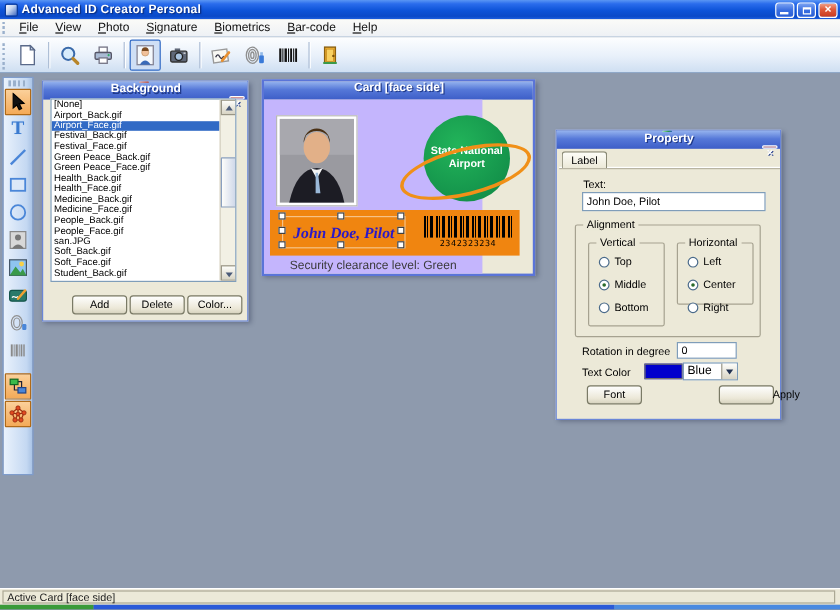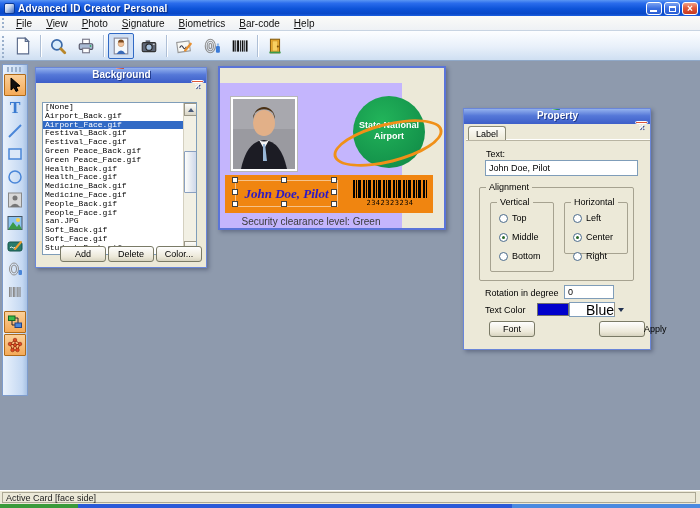--- a/index.html
+++ b/index.html
@@ -58,21 +58,21 @@
     color:#fff; font-size:10px; font-weight:bold; display:flex; align-items:center; padding:0 2px 0 3px; text-shadow:1px 1px 0 #203a8a;flex-direction:column; }
   .picon { width:8px; height:8px; margin-right:3px; border-radius:1px; }
   .picon.red { background:linear-gradient(135deg,#f0b0a0,#c03a20); }
   .picon.green { background:linear-gradient(135deg,#b8f0c8,#2a9a4a 60%,#2a5ad0); }
   .pclose { margin-left:auto; width:13px; height:12px; border:1px solid #fff; border-radius:2px; position:relative;
     background:linear-gradient(180deg,#f0a088 0%,#e05a3a 45%,#c83a20 100%); }
   .pclose span { position:absolute; width:100%; text-align:center; top:-2px; color:#fff; font-size:9px; font-weight:bold; line-height:14px; }
 
   
   .bg-panel { left:35px; top:6px; width:172px; height:201px; }
-  .listbox { position:absolute; left:6px; top:34px; width:155px; height:153px; background:#fff; border:1px solid #7f9db9; overflow:hidden;font-family:Liberation Mono, monospace; }
+  .listbox { position:absolute; left:6px; top:14px; width:155px; height:153px; background:#fff; border:1px solid #7f9db9; overflow:hidden; }
   .li { font-size:8px; line-height:8.8px; padding-left:2px; white-space:nowrap; color:#000; width:140px; }
   .li.sel { background:#316ac5; color:#fff; }
   .vscroll { position:absolute; right:0; top:0; width:13px; height:100%; background:#f2f0e4; border-left:1px solid #d4d0c0; }
   .sb-btn { position:absolute; left:0; width:13px; height:13px; background:linear-gradient(180deg,#fdfdfa,#d8d4c4); border:1px solid #9a9686; }
   .sb-btn.up { top:0; } .sb-btn.down { bottom:0; }
   .arr { position:absolute; left:3px; width:0; height:0; border-left:3px solid transparent; border-right:3px solid transparent; }
   .arr.up { top:4px; border-bottom:4px solid #4a5a78; }
   .arr.down { top:5px; border-top:4px solid #4a5a78; }
   .sb-thumb { position:absolute; left:0; top:48px; width:13px; height:42px; background:linear-gradient(90deg,#fdfdfa,#cfd8ea); border:1px solid #8aa0c0; border-radius:1px; }
   .btnrow { position:absolute; left:0; top:178px; width:100%; display:flex; justify-content:flex-end; padding-right:4px; gap:2px; }
@@ -108,21 +108,21 @@
   .plabel { position:absolute; font-size:9px; color:#000; }
   .pinput { position:absolute; border:1px solid #7f9db9; font-size:9px; font-family:"Liberation Sans",sans-serif; padding-left:3px; background:#fff; color:#000; }
   .gbox { position:absolute; border:1px solid #a6a290; border-radius:2px; }
   .glegend { position:absolute; top:-6px; left:6px; background:#ece9d8; font-size:9px; padding:0 3px; }
   .radio-row { position:absolute; display:flex; align-items:center; gap:4px; }
   .radio { width:9px; height:9px; border-radius:50%; border:1px solid #4a6a8a; background:#fff; position:relative; flex:none; }
   .radio.checked::after { content:""; position:absolute; left:2px; top:2px; width:3px; height:3px; border-radius:50%; background:#2a6a2a; }
   .rlabel { font-size:9px; }
   .swatch { position:absolute; left:73px; top:194px; width:32px; height:13px; background:#0000cc; border:1px solid #707070; }
   .dropdown { position:absolute; left:105px; top:193px; width:46px; height:15px; background:#fff; border:1px solid #7f9db9; display:flex; align-items:center; }
-  .dd-text { font-size:14px; padding-left:16px; flex:1; }
+  .dd-text { font-size:10px; padding-left:3px; flex:1; }
   .dd-btn { width:13px; height:13px; background:linear-gradient(180deg,#fdfdfa,#d8d4c4); border-left:1px solid #9a9686; position:relative; }
   .dd-btn::after { content:""; position:absolute; left:3px; top:5px; border-left:3px solid transparent; border-right:3px solid transparent; border-top:4px solid #203050; }
   .font-btn { position:absolute; left:25px; top:212px; width:42px; }
   .apply-btn { position:absolute; left:135px; top:212px; width:42px;padding-left:44px; }
 
   
   .statusbar { position:absolute; left:0; top:490px; width:700px; height:14px; background:#ece9d8; border-top:1px solid #fff; }
   .status-cell { position:absolute; left:2px; top:1px; width:694px; height:11px; border:1px solid #aca894; font-size:9px; line-height:10px; padding-left:3px; color:#222; }
   .strip { position:absolute; top:504px; height:4px; }
   .strip.green { left:0; width:78px; background:#3a9a3a; }
@@ -370,20 +370,23 @@
       </div>
     </div>
     <div class="btnrow">
       <button class="xpbtn">Add</button>
       <button class="xpbtn">Delete</button>
       <button class="xpbtn">Color...</button>
     </div>
   </div>
 
   <div class="panel card-panel">
+    <div class="ptitle">
+      <span>Card [face side]</span>
+    </div>
     <div class="card-body">
       <div class="photo">
         <svg width="62" height="70" viewBox="0 0 62 70">
           <rect width="62" height="70" fill="#9a9aa0"></rect>
           <rect width="62" height="30" fill="#a8a8ae"></rect>
           <ellipse cx="31" cy="24" rx="11" ry="13" fill="#e2b088"></ellipse>
           <path d="M20 20 a11 12 0 0 1 22 0 l-2 -6 a11 9 0 0 0 -18 0 z" fill="#4a3014"></path>
           <path d="M8 70 Q14 42 31 41 Q48 42 54 70 Z" fill="#1c1c24"></path>
           <path d="M26 41 L31 50 L36 41 Q31 44 26 41 Z" fill="#f4f4f4"></path>
           <path d="M30 45 L32 45 L34 62 L30 62 Z" fill="#9ab8d8"></path>

